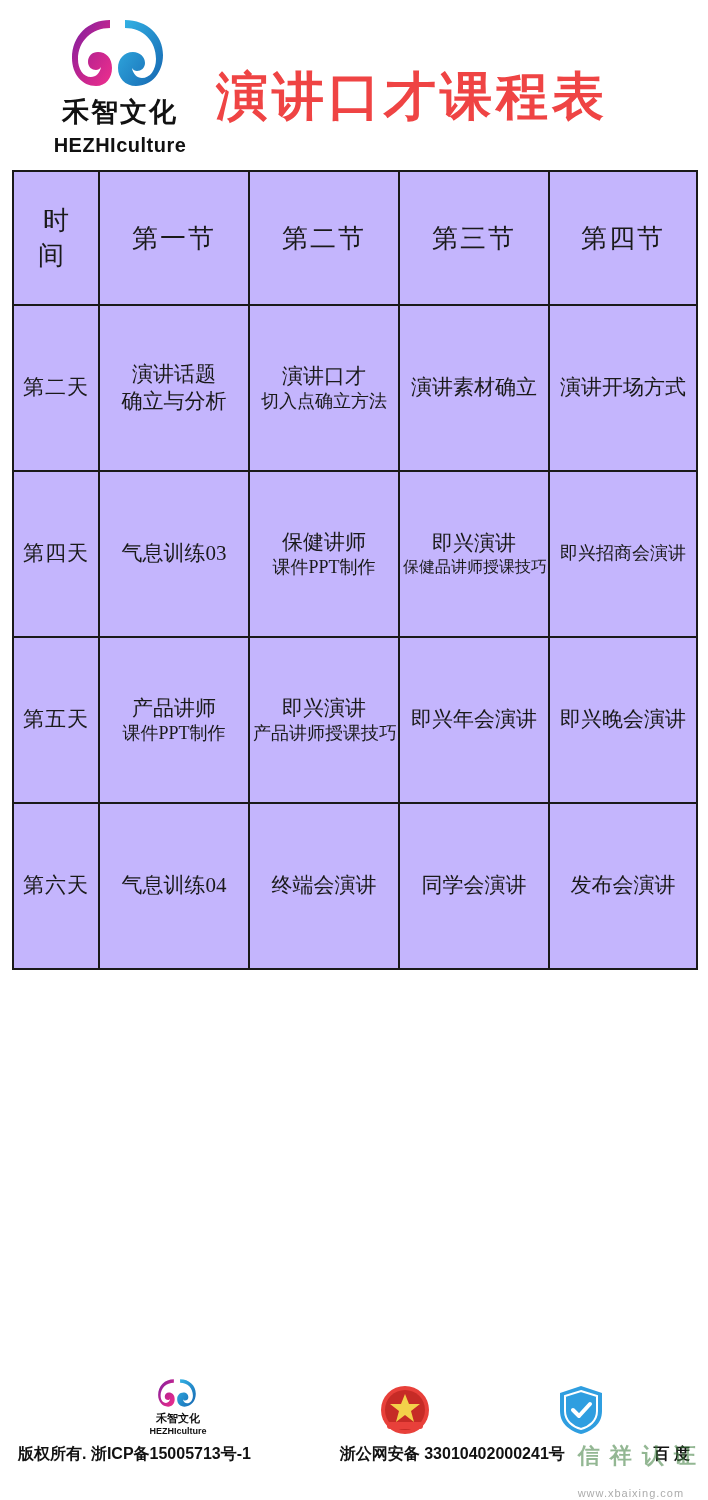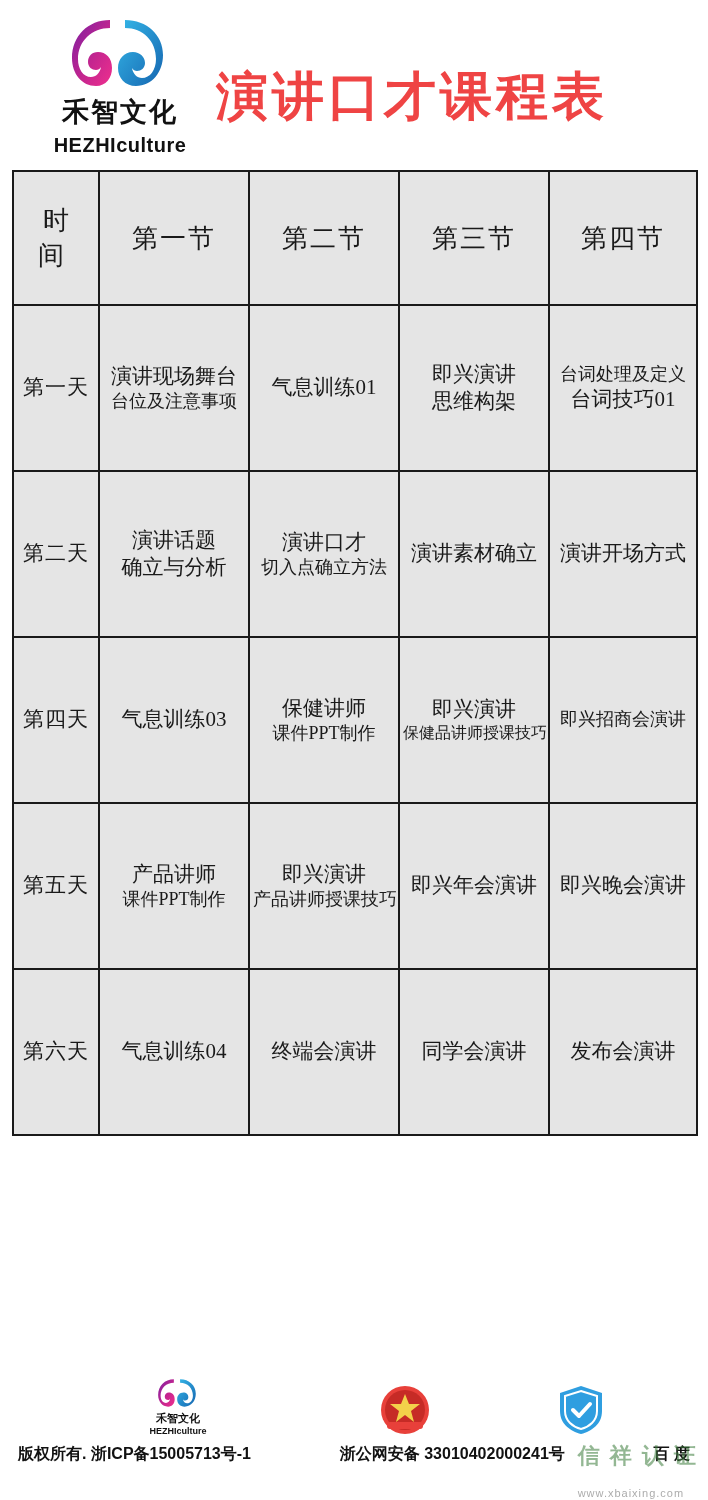--- a/index.html
+++ b/index.html
@@ -64,21 +64,21 @@
   }
 
   
   .table-wrap {
     padding: 0 12px;
   }
   table.schedule {
     width: 684px;
     border-collapse: collapse;
     table-layout: fixed;
-    background: #e5e5e5;
+    background: #c4b5fd;
   }
   table.schedule td, table.schedule th {
     border: 2px solid #1a1a1a;
     text-align: center;
     vertical-align: middle;
     color: #1a1a1a;
     font-family: "Liberation Serif", "DejaVu Serif", serif;
     padding: 2px 3px;
     overflow: hidden;
   }
@@ -221,38 +221,20 @@
       <tr>
         <th class="time-head">时 间</th>
         <th>第一节</th>
         <th>第二节</th>
         <th>第三节</th>
         <th>第四节</th>
       </tr>
     </thead>
     <tbody>
         <tr>
-          <td class="daycol">第一天</td>
-          <td>
-            <span class="cell-line">演讲现场舞台</span>
-            <span class="cell-line sm">台位及注意事项</span>
-          </td>
-          <td>
-            <span class="cell-line">气息训练01</span>
-          </td>
-          <td>
-            <span class="cell-line">即兴演讲</span>
-            <span class="cell-line">思维构架</span>
-          </td>
-          <td>
-            <span class="cell-line sm">台词处理及定义</span>
-            <span class="cell-line">台词技巧01</span>
-          </td>
-        </tr>
-        <tr>
           <td class="daycol">第二天</td>
           <td>
             <span class="cell-line">演讲话题</span>
             <span class="cell-line">确立与分析</span>
           </td>
           <td>
             <span class="cell-line">演讲口才</span>
             <span class="cell-line sm">切入点确立方法</span>
           </td>
           <td>

